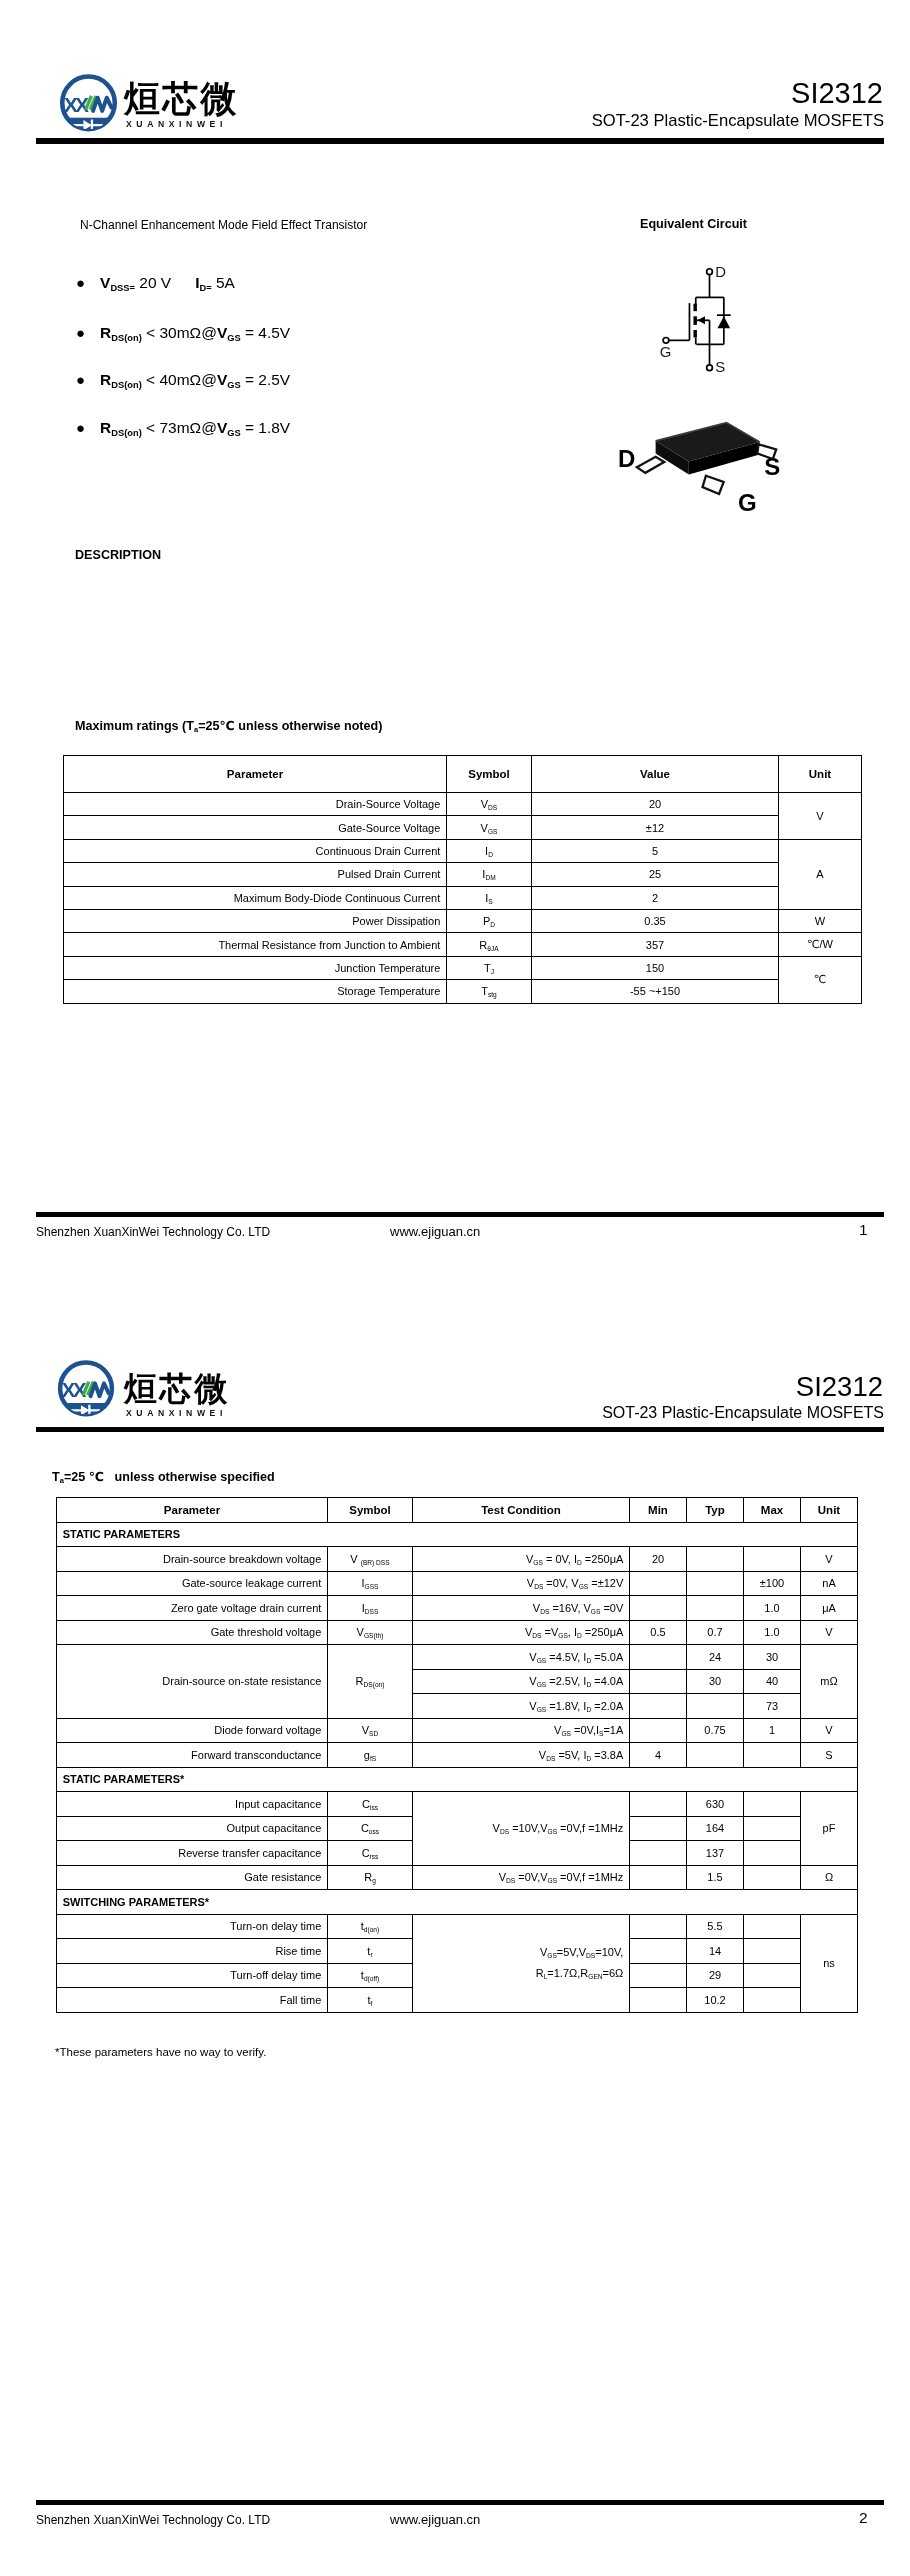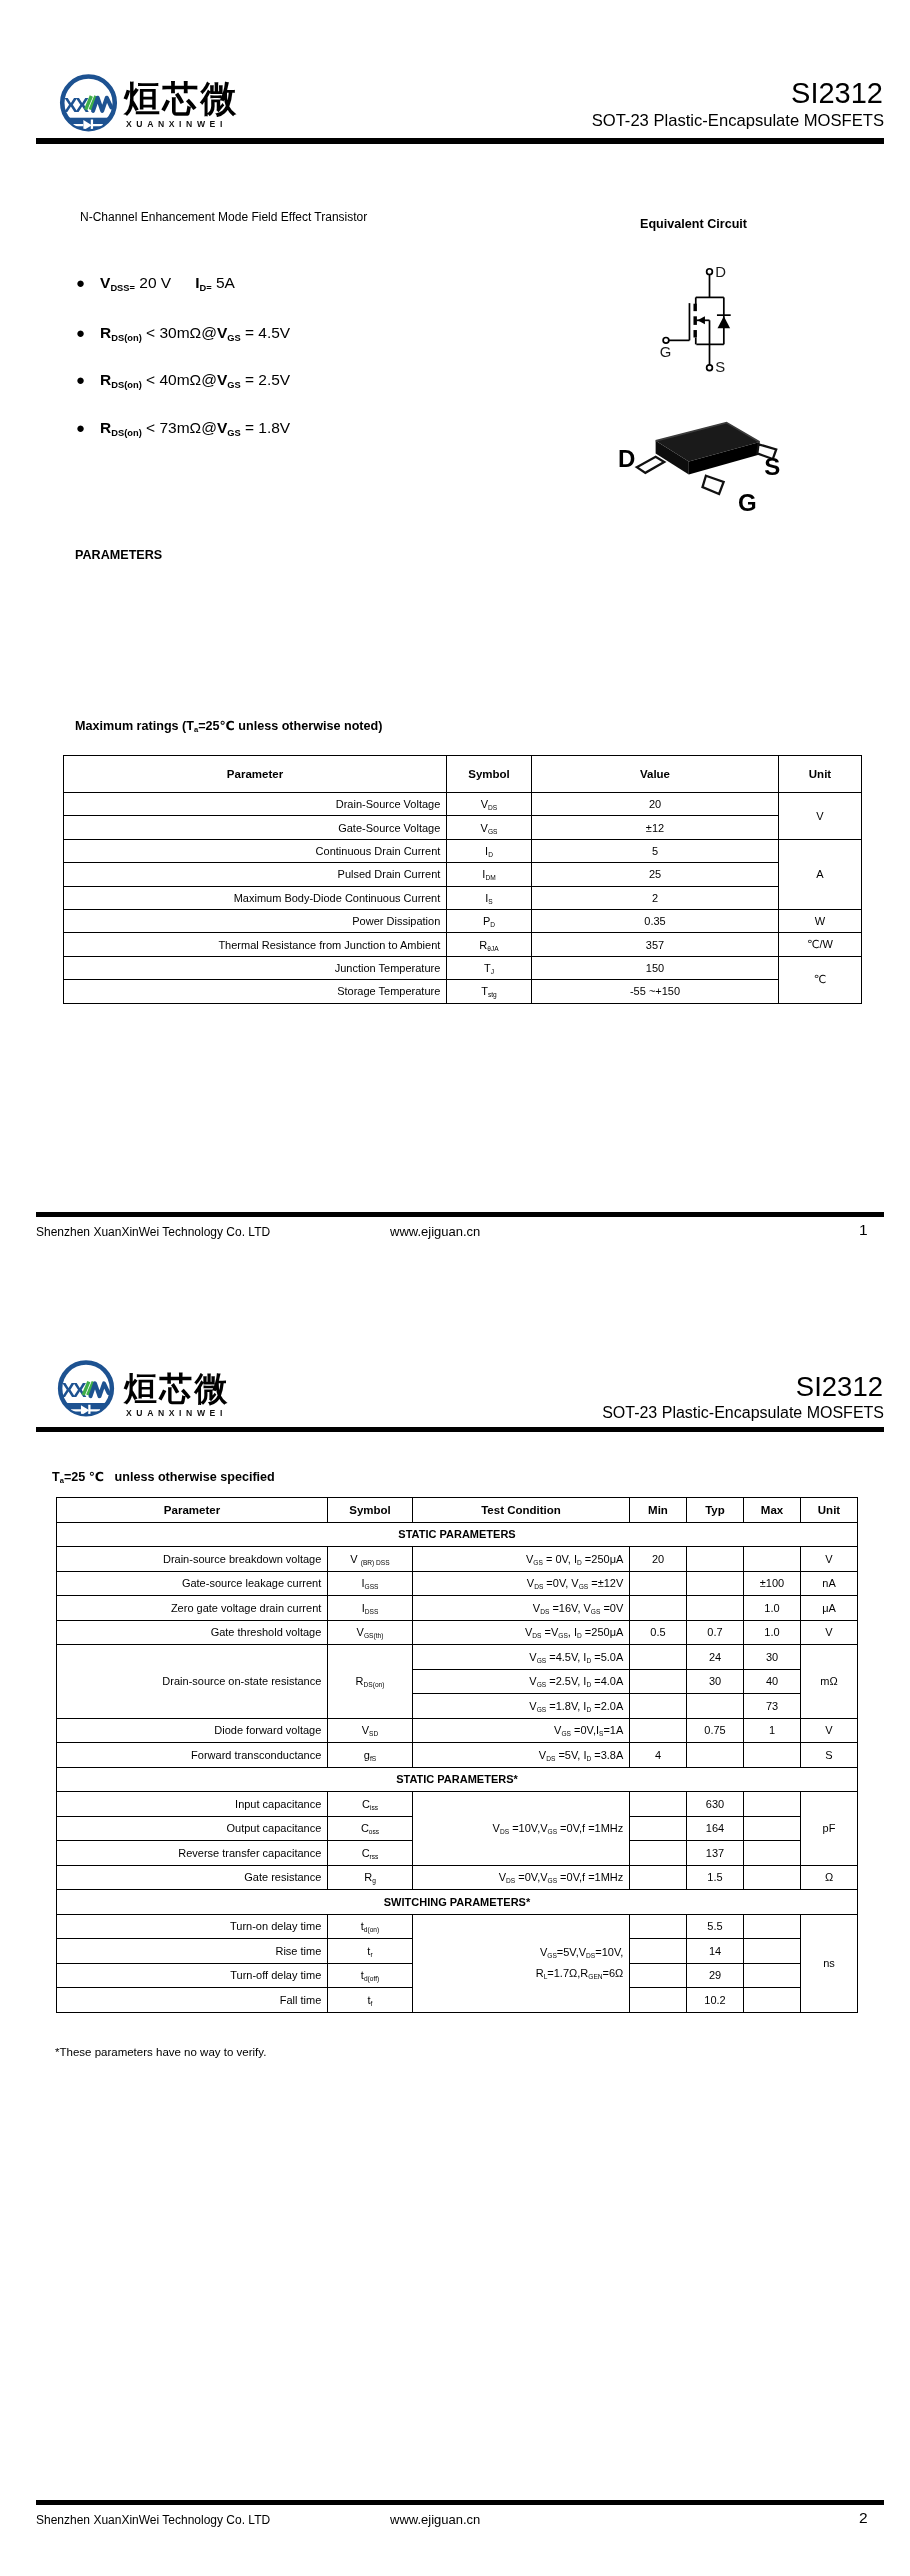--- a/index.html
+++ b/index.html
@@ -27,21 +27,21 @@
   .footnote{font-size:11.5px}
   
   table{border-collapse:collapse;table-layout:fixed;border:1.7px solid #000}
   th,td{border:1.1px solid #000;padding:0 5.7px;overflow:hidden}
   .t1 th{height:36px;font-size:11.5px;font-weight:bold;text-align:center}
   .t1 td{height:22.4px;font-size:11px}
   .t2 th{height:23.5px;font-size:11.5px;font-weight:bold;text-align:center}
   .t2 td{height:23.5px;font-size:11px}
   td.c{text-align:center}
   td.l{text-align:right}
-  tr.sec td{font-weight:bold;text-align:center}
+  tr.sec td{font-weight:bold;text-align:left}
   td.pre{white-space:pre-line;line-height:1.9}
   
   .foot-company{font-size:12px}
   .foot-site{font-size:13px}
   .foot-page{font-size:15.5px}
 </style>
 </head>
 <body>
 
 <div class="page" style="top:0">
@@ -65,21 +65,21 @@
       <line x1="58" y1="66" x2="68" y2="42" stroke="#3fae49" stroke-width="6"></line>
       <polyline points="63,68 71,45 79,68 87,45 95,62" fill="none" stroke="#1d5291" stroke-width="7" stroke-linecap="round" stroke-linejoin="round"></polyline>
     </svg>
   </div>
   <div class="abs cn-name" style="left:124px;top:81px">烜芯微</div>
   <div class="abs en-name" style="left:126px;top:120px">XUANXINWEI</div>
   <div class="abs part-no" style="left:516px;top:79px;width:367px">SI2312</div>
   <div class="abs subtitle" style="left:402px;top:113px;width:482px">SOT-23 Plastic-Encapsulate MOSFETS</div>
   <div class="abs rule" style="left:36px;top:138px;width:848px;height:5.7px"></div>
 
-  <div class="abs h-intro" style="left:80px;top:210px">N-Channel Enhancement Mode Field Effect Transistor</div>
+  <div class="abs h-intro" style="left:80px;top:218px">N-Channel Enhancement Mode Field Effect Transistor</div>
   <div class="abs h-bold" style="left:640px;top:217px">Equivalent Circuit</div>
 
   <div class="abs bullet-row" style="left:76px;top:274px">
     <span class="bullet-dot">●</span>
     <span><b>V<sub>DSS=</sub></b> 20 V</span>
     <span class="bullet-gap"></span>
     <span><b>I<sub>D=</sub></b> 5A</span>
   </div>
   <div class="abs bullet-row" style="left:76px;top:324px">
     <span class="bullet-dot">●</span>
@@ -131,21 +131,21 @@
       <polyline points="88,40 212,8 270,42" fill="none" stroke="#3c3c3c" stroke-width="3"></polyline>
       <polygon points="55,86 88,68 103,77 70,96" fill="#fdfdfd" stroke="#111" stroke-width="4"></polygon>
       <polygon points="268,46 299,55 293,72 266,62" fill="#fdfdfd" stroke="#111" stroke-width="4"></polygon>
       <polygon points="176,101 207,112 199,133 170,121" fill="#fdfdfd" stroke="#111" stroke-width="4"></polygon>
       <text x="22" y="86" font-size="42" font-weight="bold" fill="#000">D</text>
       <text x="278" y="100" font-size="42" font-weight="bold" fill="#000">S</text>
       <text x="232" y="162" font-size="42" font-weight="bold" fill="#000">G</text>
     </svg>
   </div>
 
-  <div class="abs h-bold" style="left:75px;top:548px">PARAMETERS</div>
+  <div class="abs h-bold" style="left:75px;top:548px">DESCRIPTION</div>
 
   <div class="abs h-bold" style="left:75px;top:718px">Maximum ratings (T<sub>a</sub>=25℃ unless otherwise noted)</div>
 
   <table class="t1 abs" style="left:63px;top:755px;width:798px">
     <colgroup>
         <col style="width:383px">
         <col style="width:85px">
         <col style="width:247px">
         <col style="width:83px">
       </colgroup>

